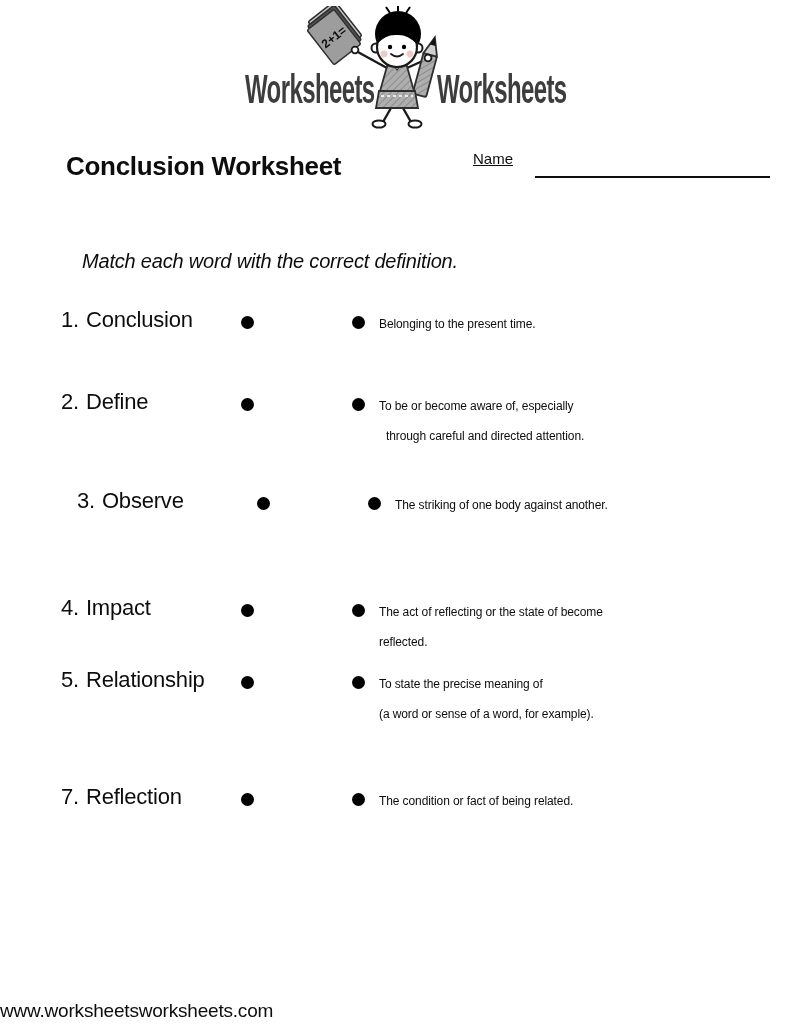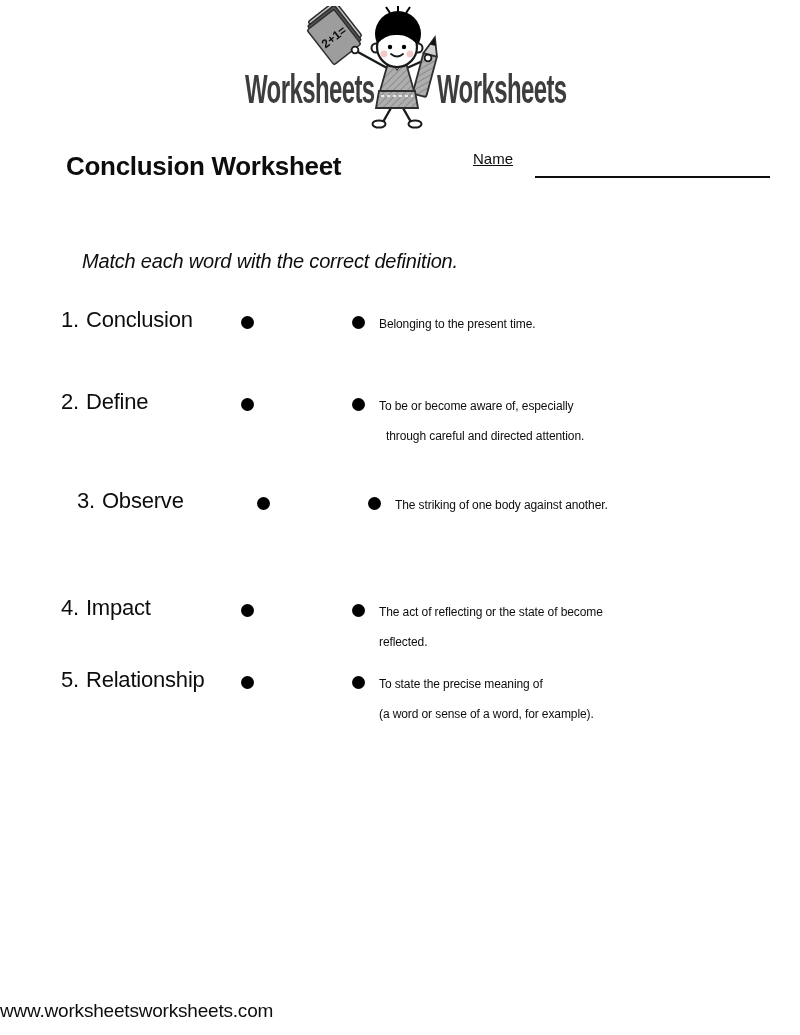--- a/index.html
+++ b/index.html
@@ -206,17 +206,28 @@
       </div>
       <span class="dot left"></span>
       <span class="dot right"></span>
       <div class="def">
         <div class="def-line1">To state the precise meaning of</div>
         <div class="def-line2">(a word or sense of a word, for example).</div>
       </div>
     </div>
 
 
+    <div class="row">
+      <div class="word">
+        <span class="num">7.</span><span>Reflection</span>
+      </div>
+      <span class="dot left"></span>
+      <span class="dot right"></span>
+      <div class="def">
+        <div class="def-line1">The condition or fact of being related.</div>
+
+      </div>
+    </div>
   </div>
 
   <div class="footer">www.worksheetsworksheets.com</div>
 
 </div>
 
 </body></html>

